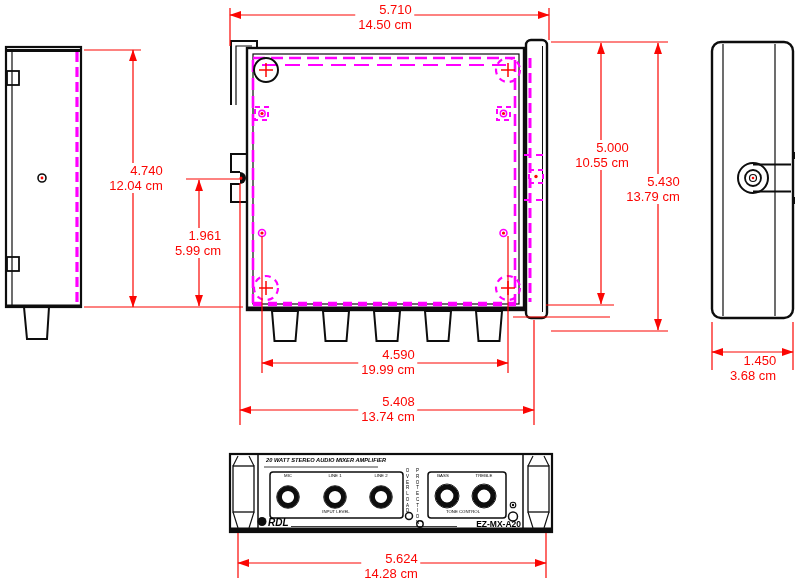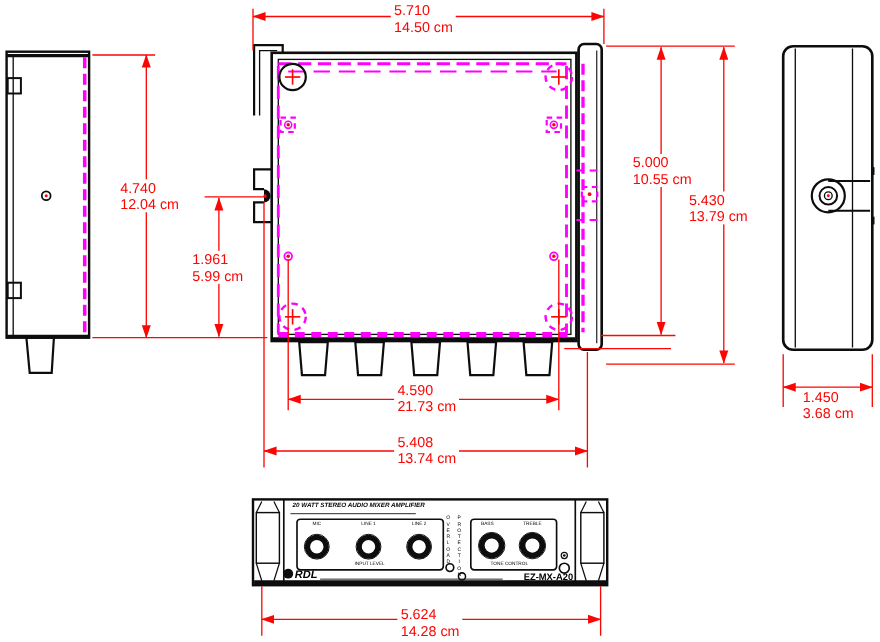--- a/index.html
+++ b/index.html
@@ -7,21 +7,21 @@
          font-family:"Liberation Sans", sans-serif;-webkit-text-size-adjust:none;}
   .sheet svg{position:absolute;left:0;top:0;}
   
   .k{stroke:var(--c-black);fill:none;}
   .m{stroke:var(--c-magenta);fill:none;}
   .r{stroke:var(--c-red);fill:none;}
   .kf{fill:var(--c-black);stroke:none;}
   .rf{fill:var(--c-red);stroke:none;}
   
   .dim{position:absolute;transform:translate(-50%,-50%);color:var(--c-red);
-       font-size:13px;line-height:15px;text-align:left;background:#fff;
+       font-size:13px;line-height:15px;text-align:right;background:#fff;
        padding:0 3px;white-space:nowrap;z-index:3;}
   .dim span{display:block;}
   
   .lbl{position:absolute;color:#000;white-space:nowrap;z-index:4;line-height:1;}
   .t-c{transform-origin:left top;transform:scale(0.48) translate(-50%,0);font-size:9px;}
   .title{font-size:9.5px;font-style:italic;font-weight:bold;transform-origin:left top;transform:scale(0.60);}
   .brand{font-size:10px;font-weight:bold;font-style:italic;}
   .model{font-size:8.5px;font-weight:bold;transform-origin:left top;transform:translate(-100%,0);}
   .vt{writing-mode:vertical-lr;text-orientation:upright;font-size:9px;line-height:9px;
       letter-spacing:1.5px;transform-origin:left top;transform:scale(0.5);}
@@ -263,21 +263,21 @@
   <div class="dim" style="left:602px;top:136px;margin-top:19px;">
     <span>5.000</span>
     <span>10.55 cm</span>
   </div>
   <div class="dim" style="left:653px;top:189px;">
     <span>5.430</span>
     <span>13.79 cm</span>
   </div>
   <div class="dim" style="left:388px;top:362px;">
     <span>4.590</span>
-    <span>21.73 cm</span>
+    <span>19.99 cm</span>
   </div>
   <div class="dim" style="left:388px;top:409px;">
     <span>5.408</span>
     <span>13.74 cm</span>
   </div>
   <div class="dim" style="left:753px;top:352px;margin-top:16px;">
     <span>1.450</span>
     <span>3.68 cm</span>
   </div>
   <div class="dim" style="left:391px;top:566px;">

